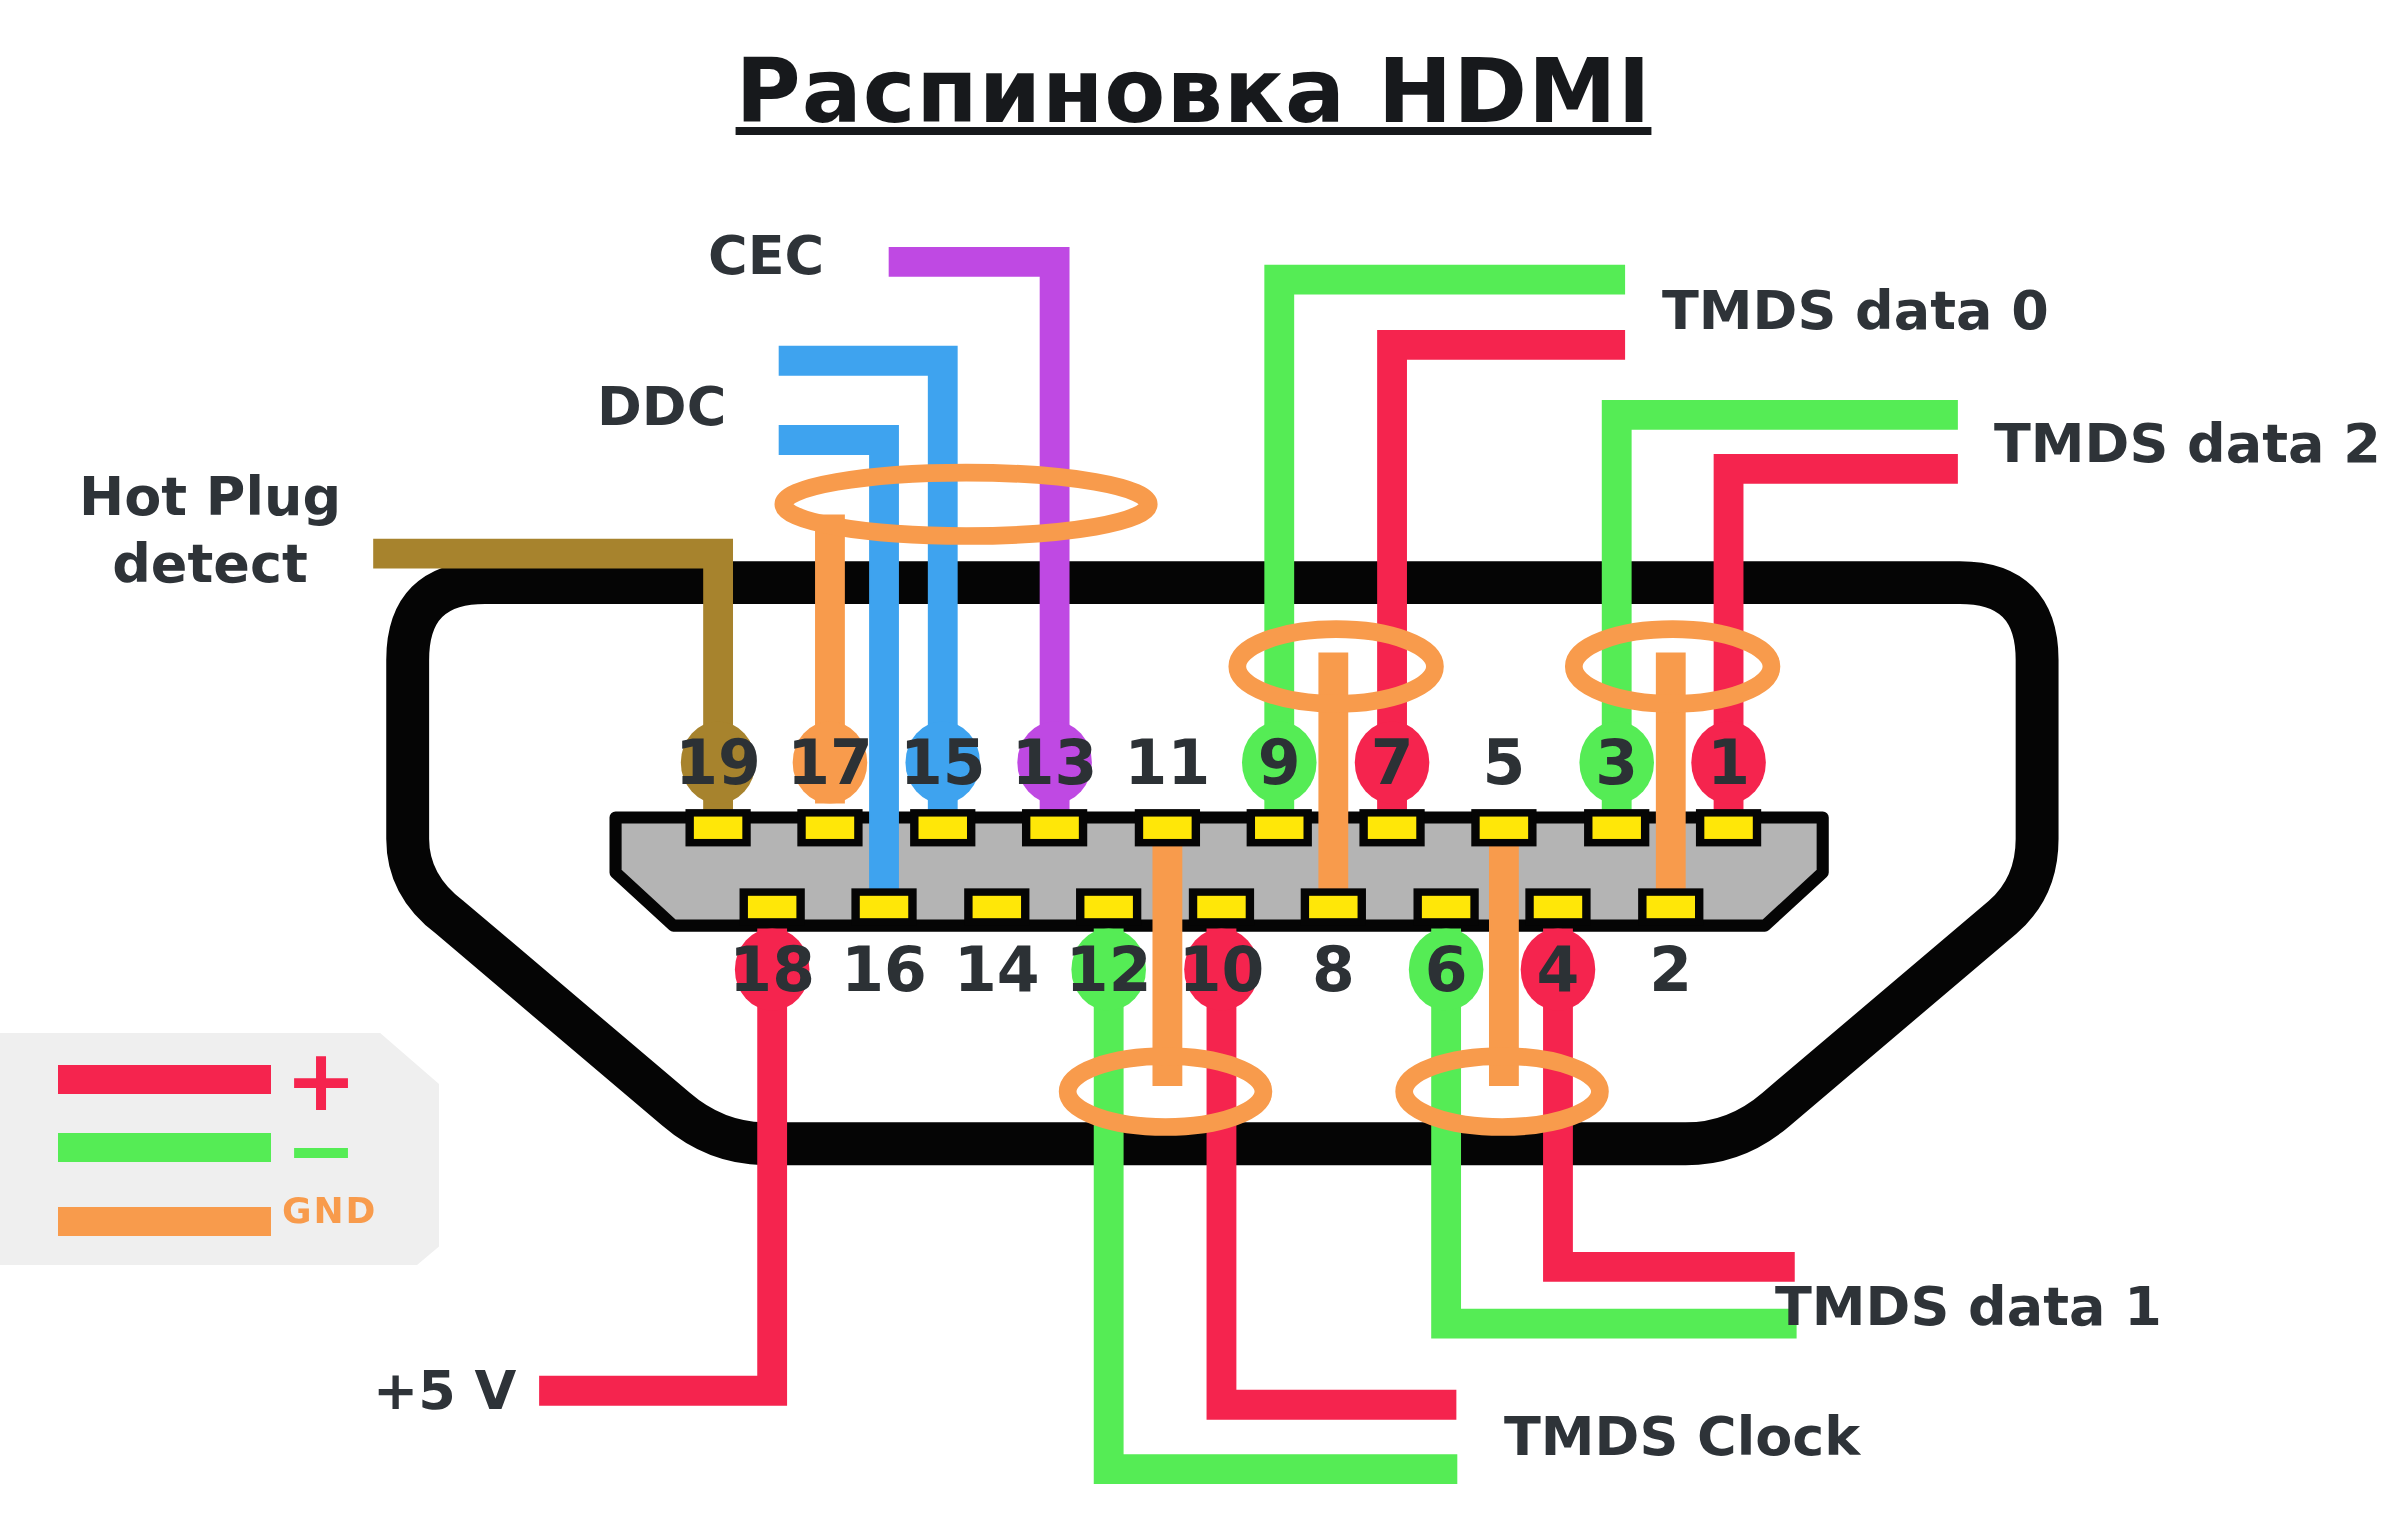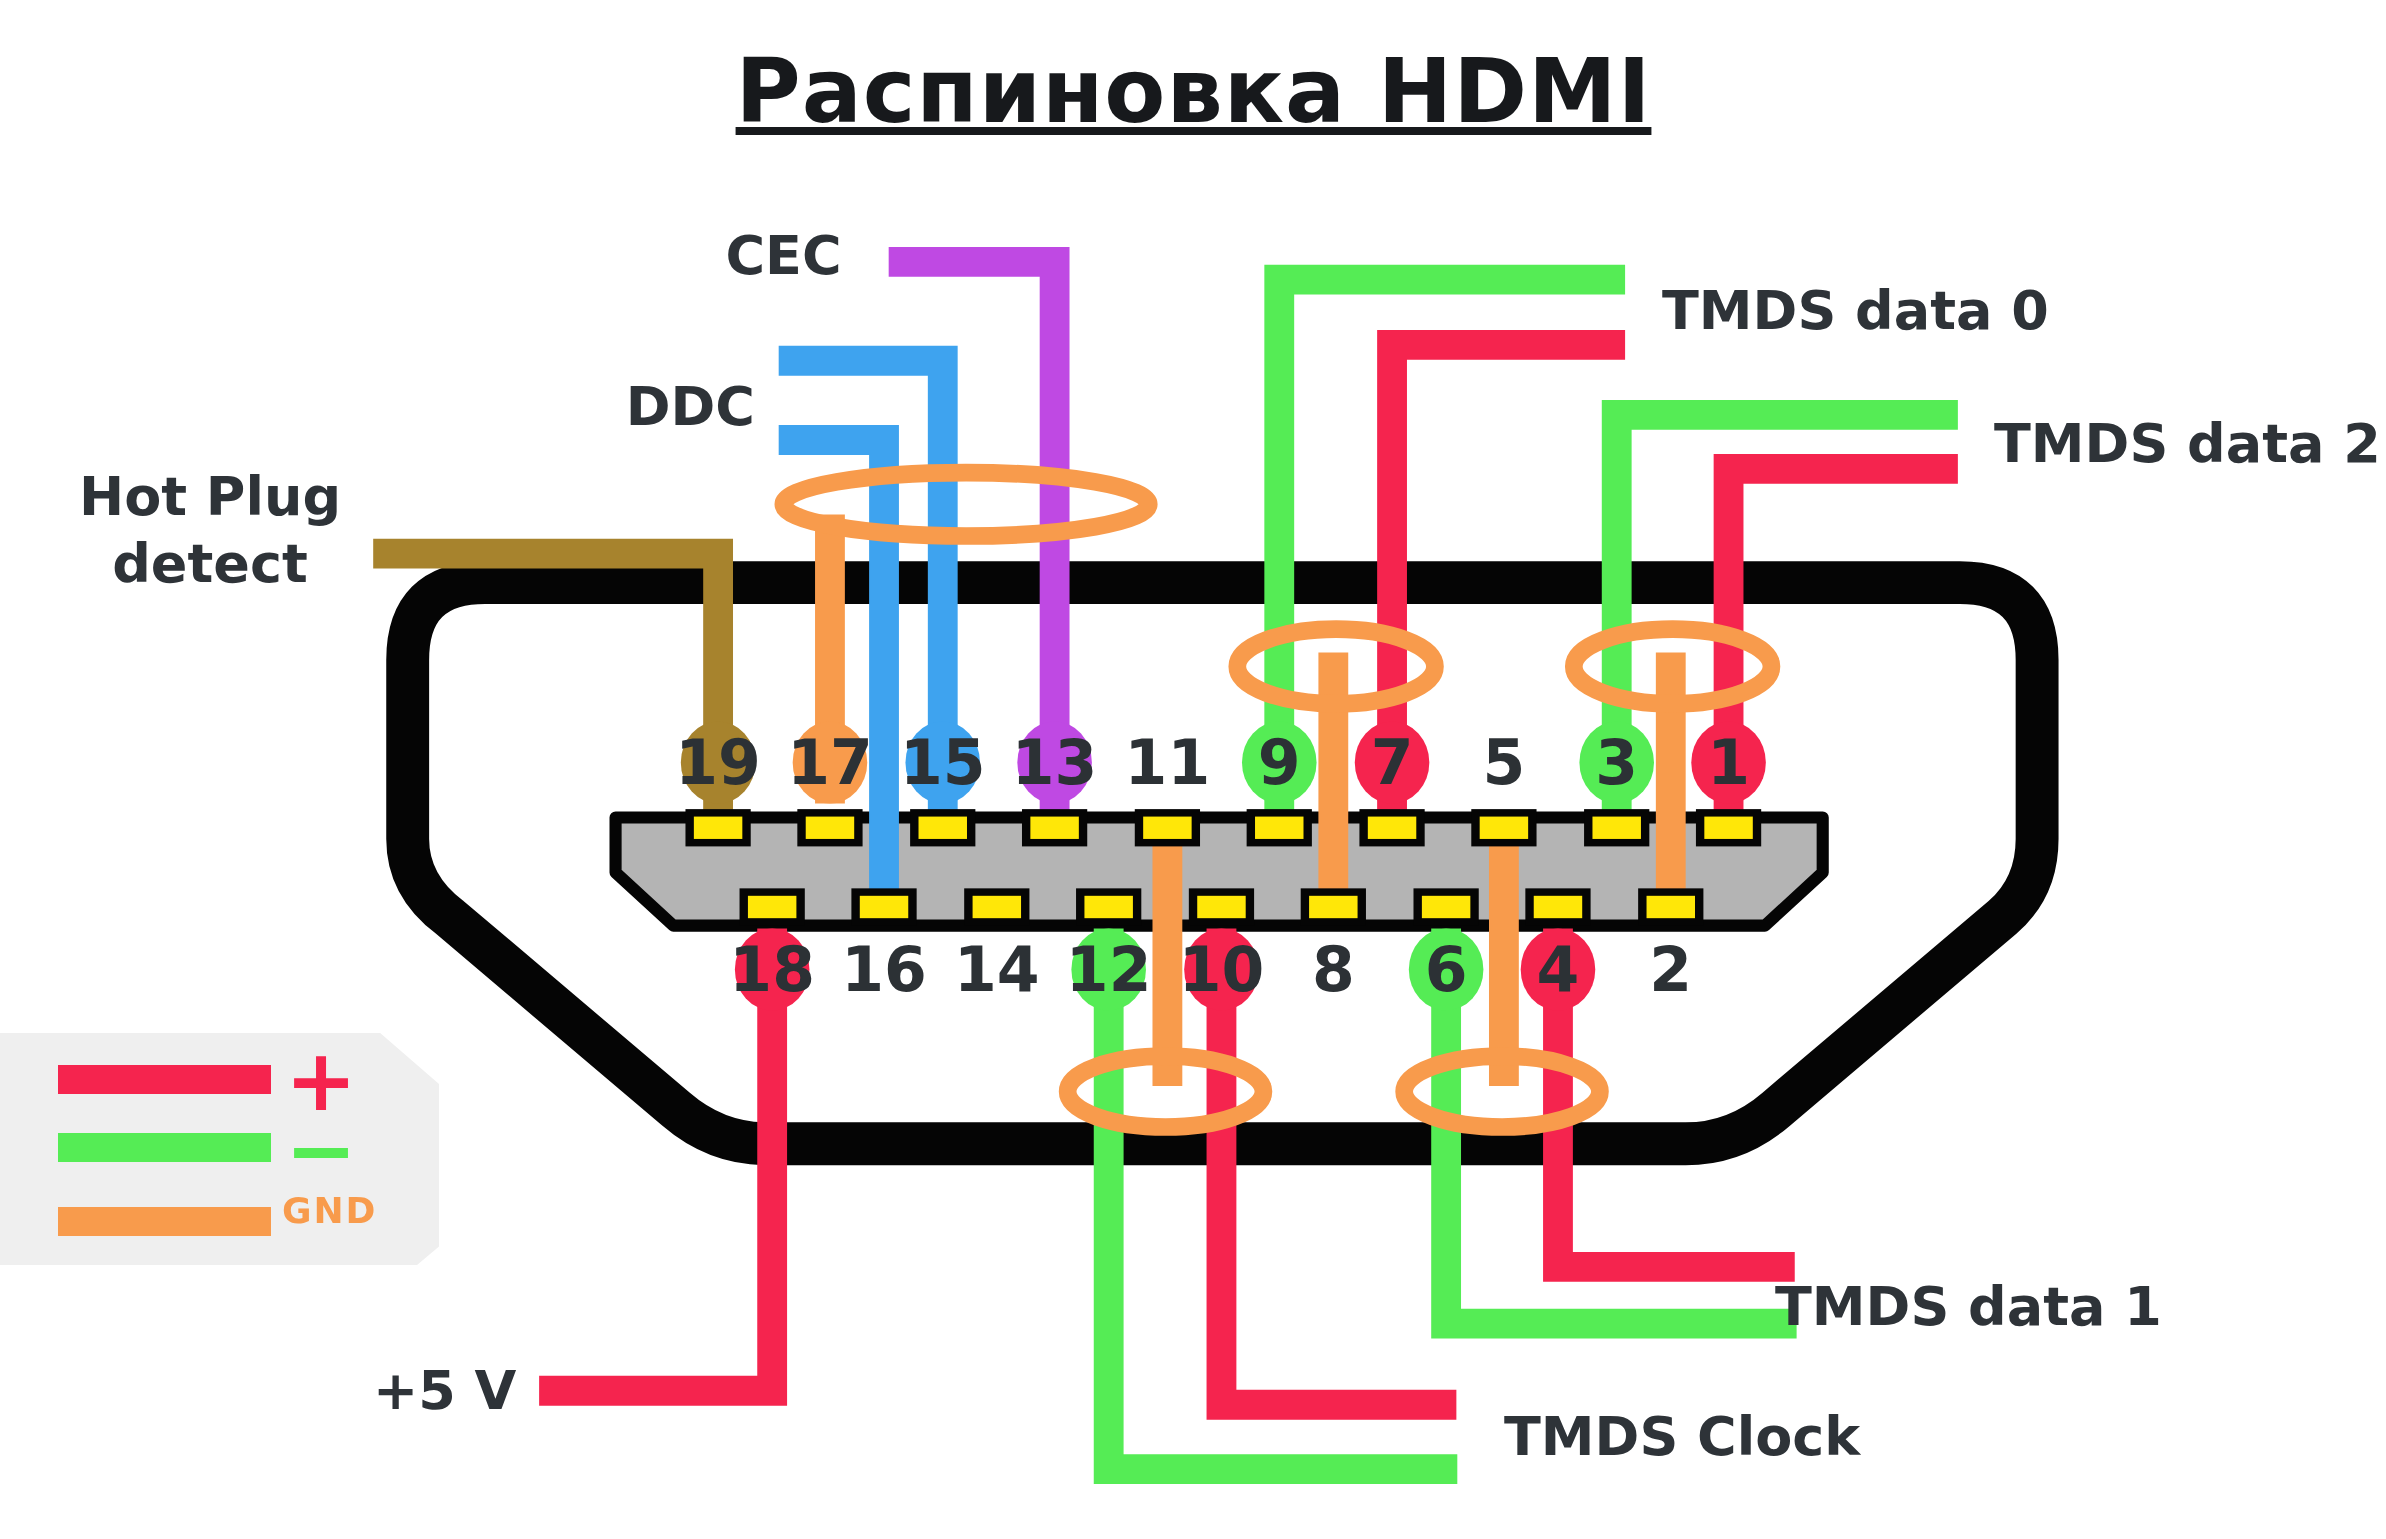--- a/index.html
+++ b/index.html
@@ -2,22 +2,22 @@
 <html style="font-size:15px"><head>
 <meta charset="utf-8">
 <style>
   html,body{margin:0;padding:0;background:#ffffff;}
   .canvas{position:relative;width:2387px;height:1539px;background:#ffffff;overflow:hidden;
           font-family:"DejaVu Sans", sans-serif;}
   svg.diagram{position:absolute;left:0;top:0;width:2387px;height:1539px;}
   .page-title{position:absolute;left:0;top:39px;width:2387px;text-align:center;
               font-size:89px;font-weight:700;color:#17191c;letter-spacing:0.9px;text-decoration:underline;}
   .lbl{position:absolute;font-size:54px;font-weight:700;color:#2e3338;line-height:1;white-space:nowrap;}
-  .lbl-cec{left:708px;top:229px;width:151px;text-align:center;}
-  .lbl-ddc{left:597px;top:380px;width:158px;text-align:right;}
+  .lbl-cec{left:708px;top:229px;width:151px;text-align:left;}
+  .lbl-ddc{left:597px;top:380px;width:158px;}
   .lbl-hotplug{left:56px;top:463px;width:308px;text-align:center;line-height:67px;}
   .lbl-data0{left:1662px;top:284px;}
   .lbl-data2{left:1994px;top:417px;}
   .lbl-data1{left:1775px;top:1280px;}
   .lbl-clock{left:1504px;top:1410px;text-align:center;}
   .lbl-5v{left:373px;top:1364px;width:144px;text-align:left;}
   .legend{position:absolute;left:0;top:1033px;width:439px;height:232px;background:#efefef;
           clip-path:polygon(0 0,86.6% 0,100% 22%,100% 92%,95% 100%,0 100%);}
   .legend-bar{position:absolute;left:58px;width:213px;height:29px;}
   .legend-bar.b1{top:32px;} .legend-bar.b2{top:100px;} .legend-bar.b3{top:174px;}

